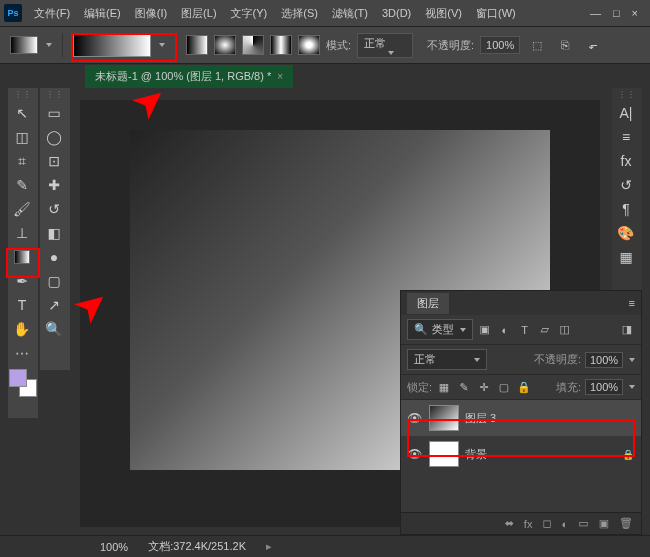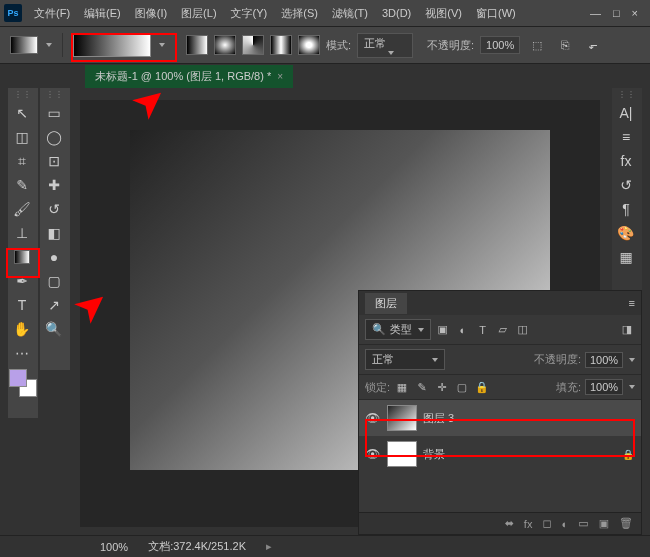--- a/index.html
+++ b/index.html
@@ -30,21 +30,21 @@
 .tool-grad-red{position:absolute;left:6px;top:248px;width:34px;height:30px;border:2px solid #f00;pointer-events:none}
 .fgbg{position:relative;width:28px;height:28px;margin:4px auto}
 .fg{position:absolute;width:18px;height:18px;background:#b8a0e8;border:1px solid #888;left:0;top:0}
 .bg{position:absolute;width:18px;height:18px;background:#fff;border:1px solid #888;right:0;bottom:0}
 .canvas-wrap{position:absolute;left:80px;top:100px;right:50px;bottom:30px;background:#262626}
 .canvas{position:absolute;left:50px;top:30px;width:420px;height:340px;background:linear-gradient(135deg,#222 0%,#555 40%,#fff 100%)}
 .arrow-red{position:absolute;color:#f00;font-size:40px;transform-origin:center;pointer-events:none}
 .arr1{left:132px;top:78px;transform:rotate(-40deg)}
 .arr2{left:74px;top:282px;transform:rotate(-40deg)}
 .arr3{left:520px;top:472px;transform:rotate(-40deg);font-size:30px}
-.layers-panel{position:absolute;right:8px;top:290px;width:284px;background:#383838;border:1px solid #222}
+.layers-panel{position:absolute;right:8px;top:290px;width:242px;background:#383838;border:1px solid #222}
 .lp-tabs{background:#323232;display:flex;align-items:center;height:24px;padding:0 6px}
 .lp-tab{background:#454545;padding:3px 10px;font-size:11px;color:#ddd}
 .lp-row{display:flex;align-items:center;gap:4px;padding:4px 6px;border-bottom:1px solid #2a2a2a}
 .lp-sel{background:#2d2d2d;border:1px solid #555;padding:2px 6px;display:flex;align-items:center;gap:4px}
 .lp-ico{width:16px;height:16px;display:flex;align-items:center;justify-content:center;font-size:11px;color:#bbb}
 .lp-lbl{color:#999;font-size:11px}
 .lp-inp{background:#2d2d2d;border:1px solid #555;padding:1px 4px;width:38px;text-align:right}
 .layer-list{max-height:120px}
 .layer{display:flex;align-items:center;padding:4px 6px;gap:6px;height:36px}
 .layer.sel{background:#4a4a4a}

